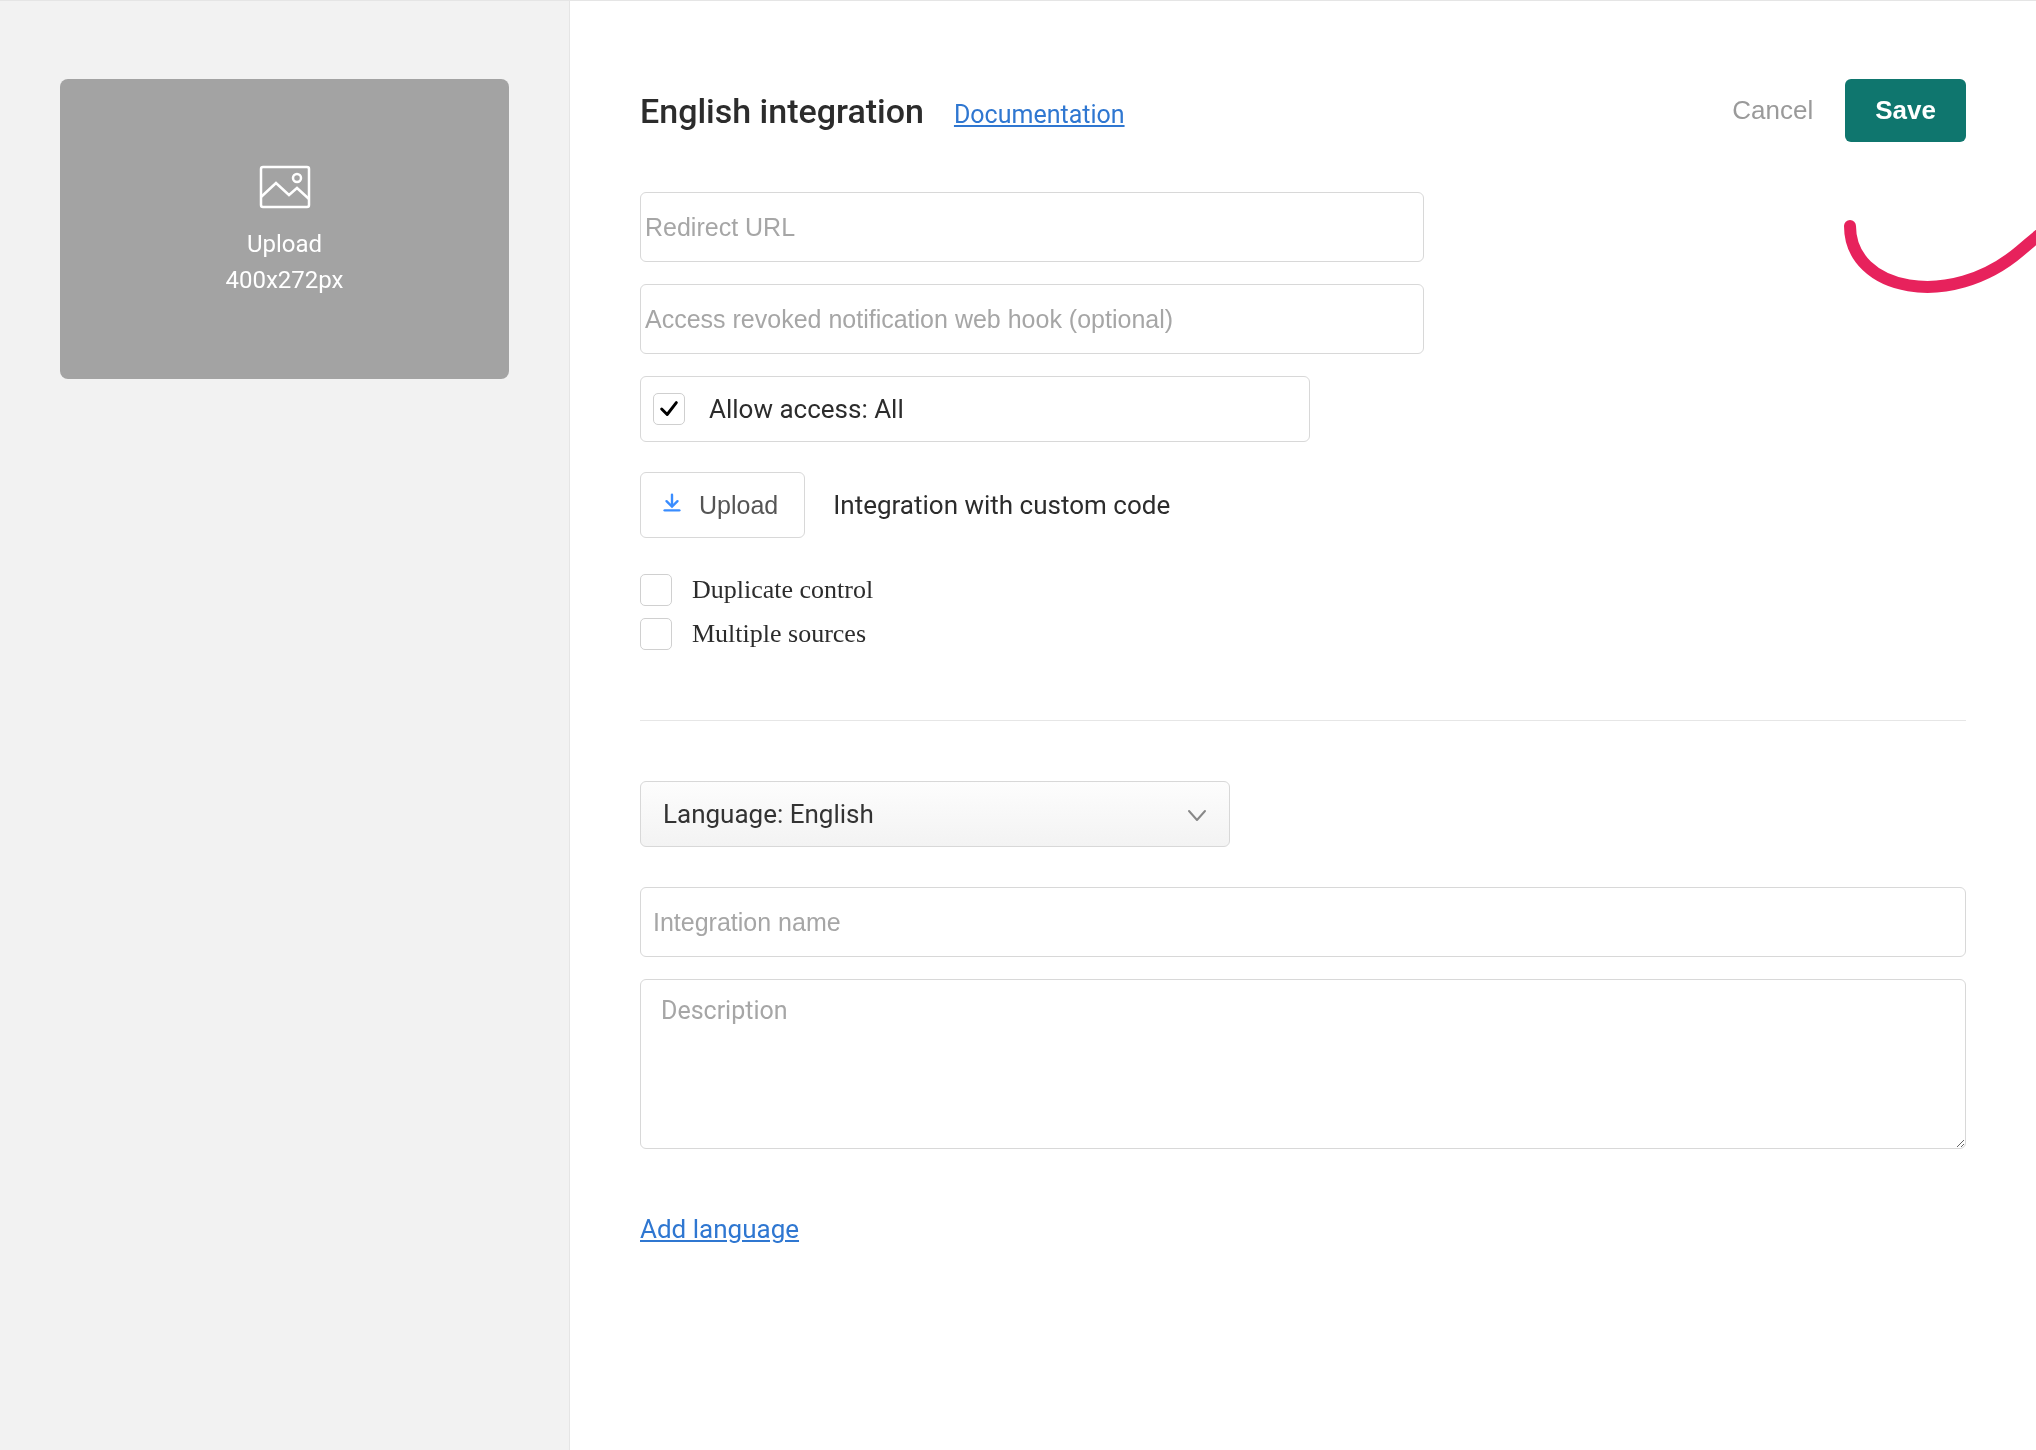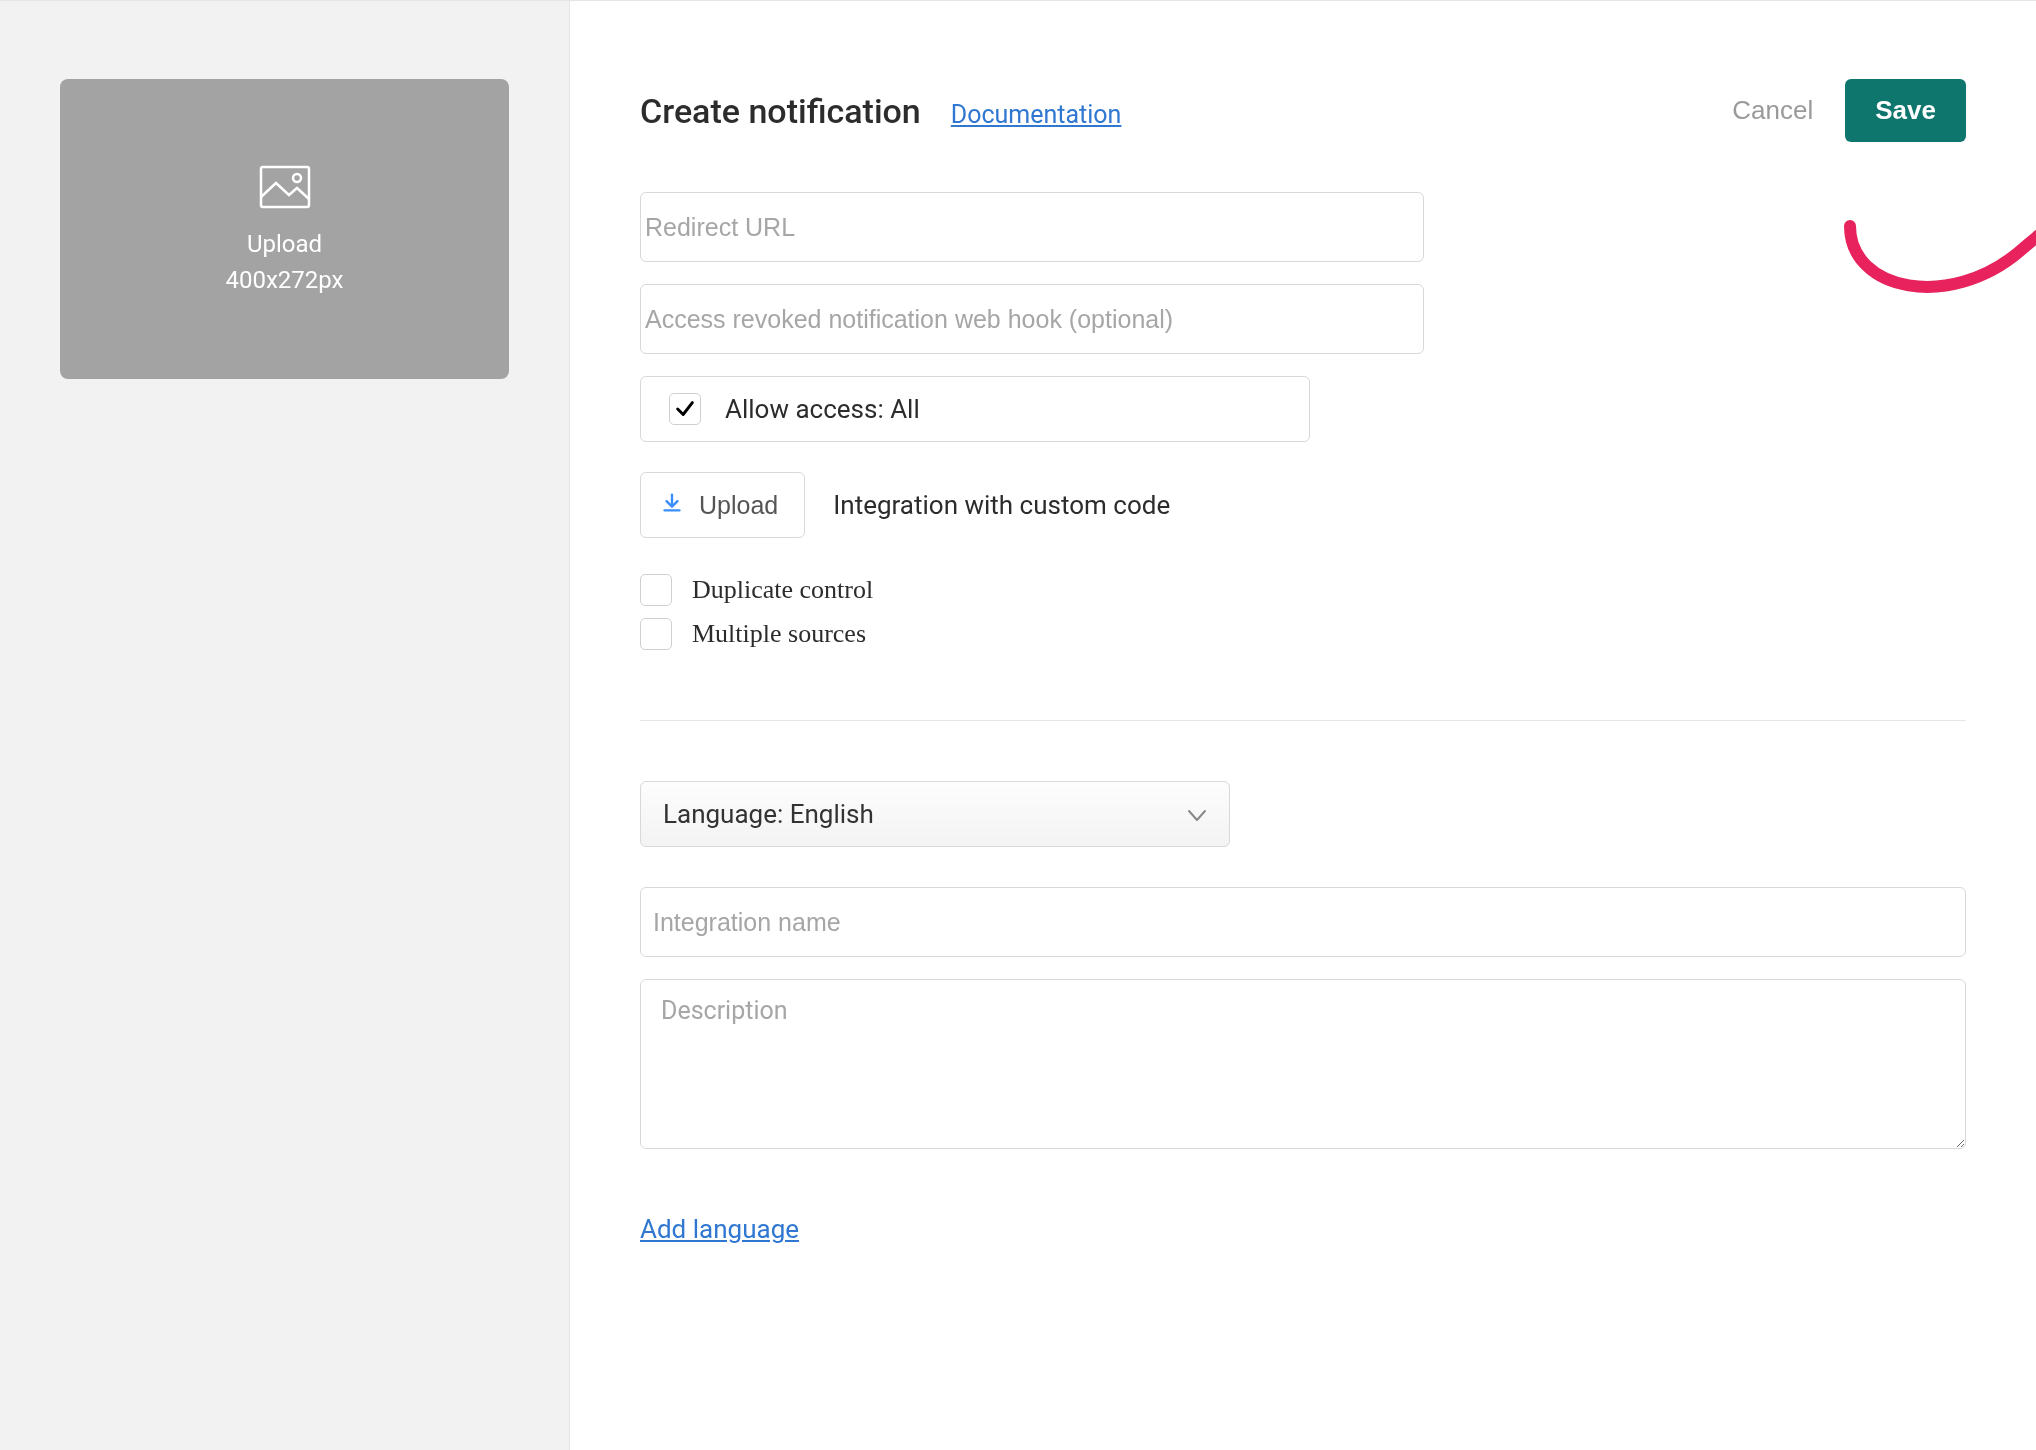--- a/index.html
+++ b/index.html
@@ -104,21 +104,21 @@
   }
   .text-input::placeholder { color: #a6a6a6; }
 
   .allow-row {
     width: 670px;
     height: 66px;
     border: 1px solid #d8d8d8;
     border-radius: 6px;
     display: flex;
     align-items: center;
-    padding: 0 28px;
+    padding: 0 12px;
     gap: 24px;
     margin-bottom: 30px;
   }
   .check-box {
     width: 32px; height: 32px;
     border: 1px solid #cfcfcf;
     border-radius: 5px;
     display:flex;align-items:center;justify-content:center;
     color:#000;
   }
@@ -227,21 +227,21 @@
       </span>
       <div class="label">Upload</div>
       <div class="hint">400x272px</div>
     </div>
   </aside>
 
   <main class="main">
 
     <div class="header-row">
       <div class="header-left">
-        <h1 class="page-title">Create notification</h1>
+        <h1 class="page-title">English integration</h1>
         <a href="#" class="doc-link">Documentation</a>
       </div>
       <div class="header-right">
         <button class="cancel-btn">Cancel</button>
         <button class="save-btn">Save</button>
       </div>
     </div>
 
     <div class="field-group">
       <input class="text-input" type="text" placeholder="Redirect URL" style="">

